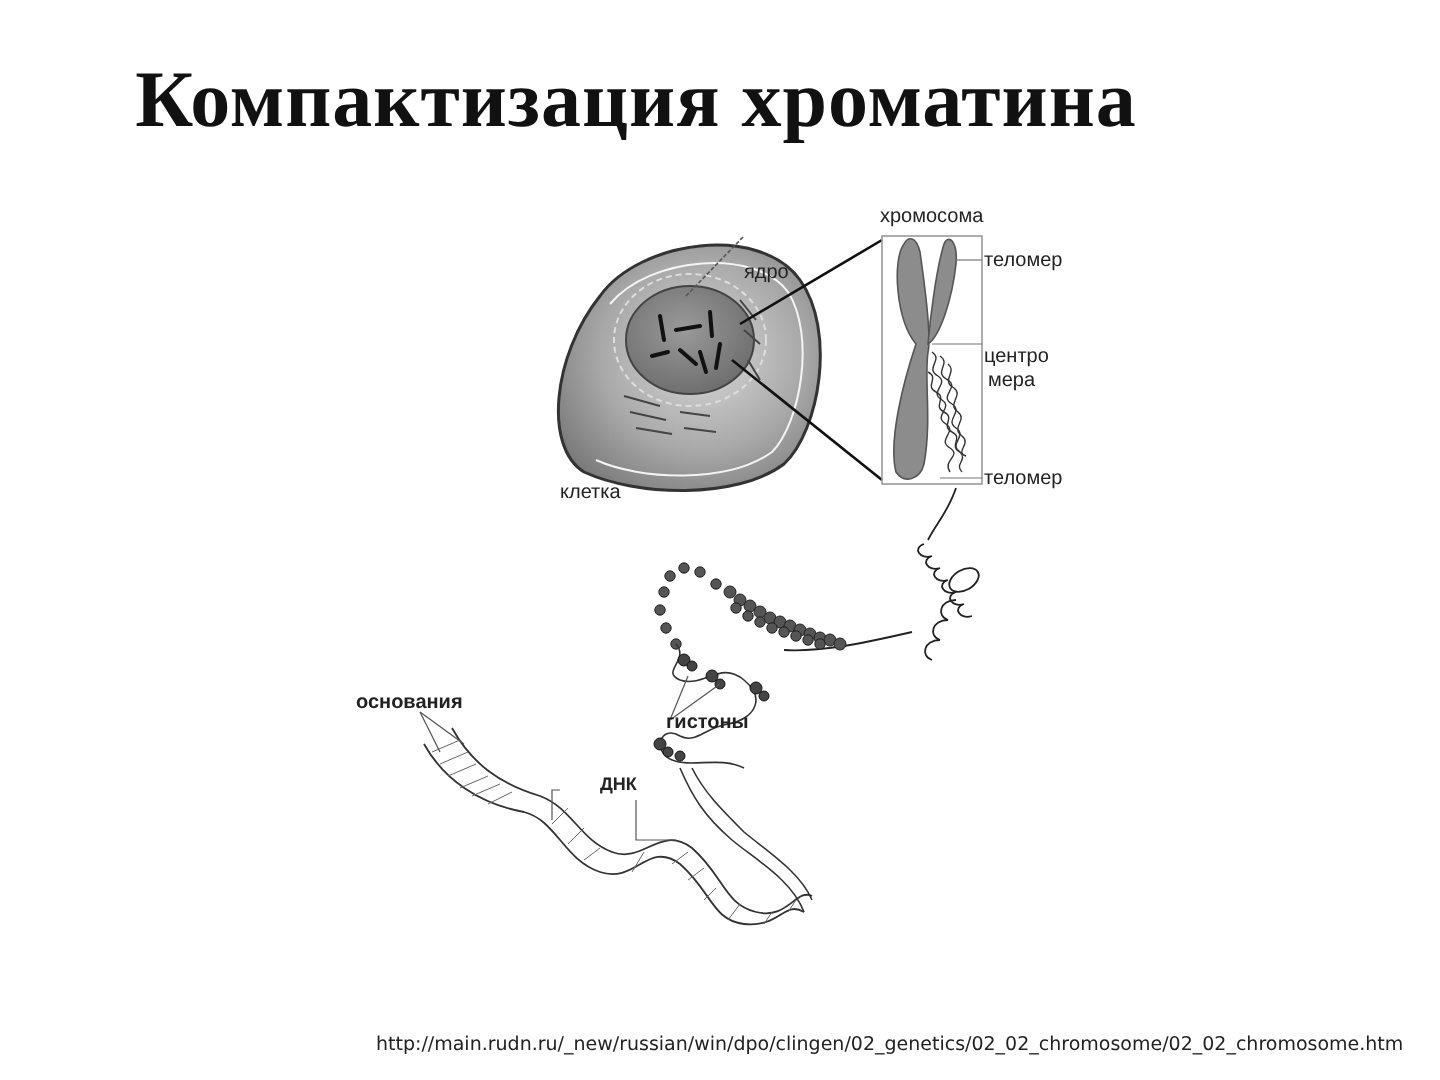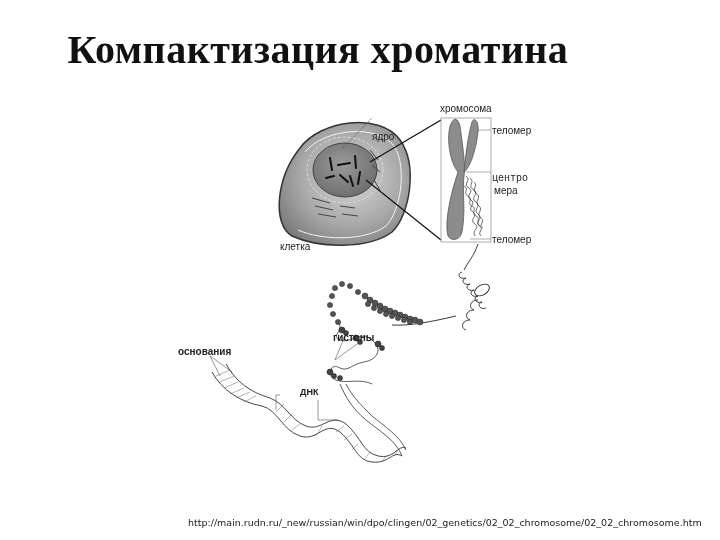--- a/index.html
+++ b/index.html
@@ -169,20 +169,20 @@
 
     <path d="M280,395 L276,395 L276,410" stroke="#555" stroke-width="0.6"></path>
     <path d="M318,400 L318,420 L338,420" stroke="#555" stroke-width="0.6"></path>
   </g>
 </svg>
 
 <div class="lbl" style="left:372px;top:131px;">ядро</div>
 <div class="lbl" style="left:280px;top:241px;">клетка</div>
 <div class="lbl" style="left:440px;top:103px;">хромосома</div>
 <div class="lbl" style="left:492px;top:125px;">теломер</div>
-<div class="lbl" style="left:492px;top:173px;font-family:Liberation Mono, monospace;">центро</div>
+<div class="lbl" style="left:492px;top:173px;">центро</div>
 <div class="lbl" style="left:494px;top:185px;text-align:right;">мера</div>
 <div class="lbl" style="left:492px;top:234px;">теломер</div>
 <div class="lbl bold" style="left:178px;top:346px;">основания</div>
-<div class="lbl bold" style="left:306px;top:332px;padding-left:27px;">гистоны</div>
+<div class="lbl bold" style="left:306px;top:356px;padding-left:27px;">гистоны</div>
 <div class="lbl bold" style="left:276px;top:387px;font-size:9px;margin-left:24px;">ДНК</div>
 
 <div class="source">http://main.rudn.ru/_new/russian/win/dpo/clingen/02_genetics/02_02_chromosome/02_02_chromosome.htm</div>
 
 </body></html>

